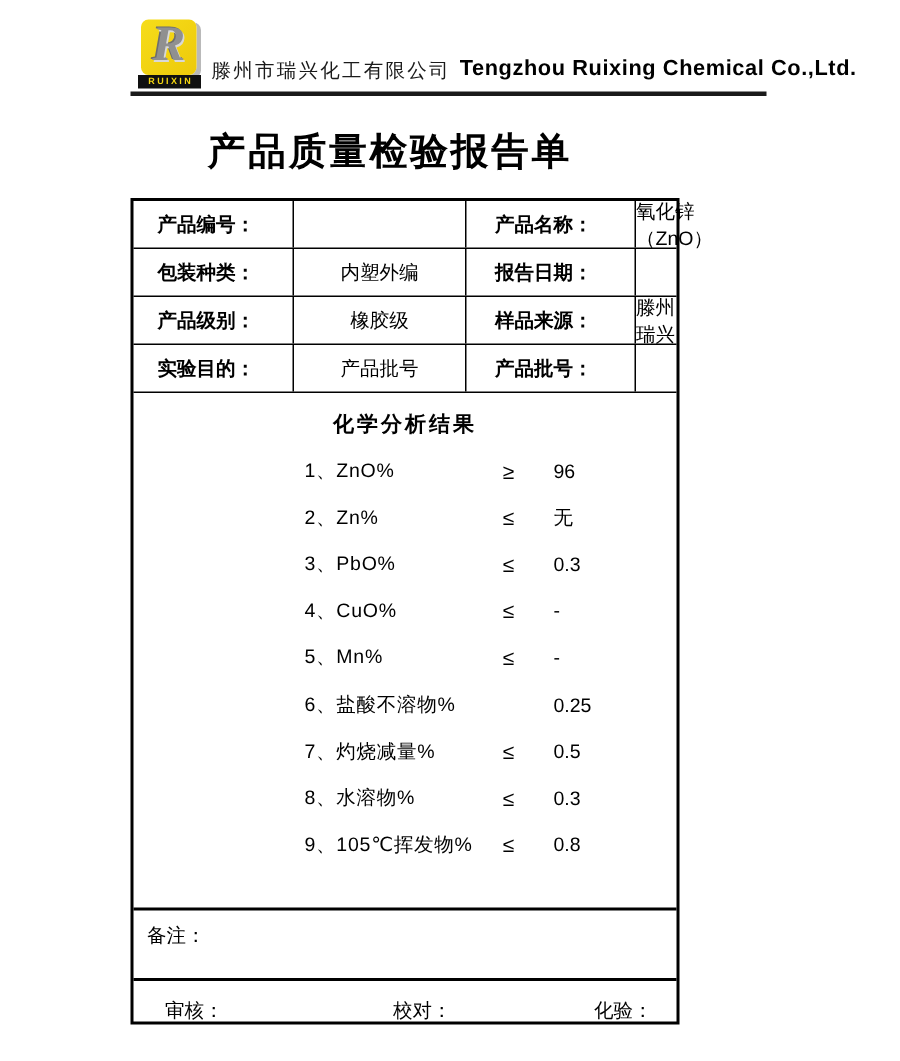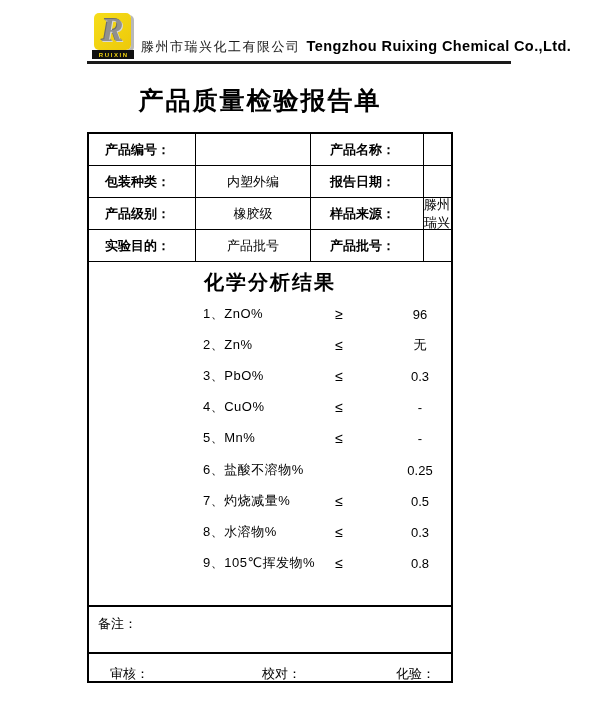--- a/index.html
+++ b/index.html
@@ -79,27 +79,27 @@
   .cell-label2 { flex: 0 0 113px; border-right: 1px solid #000; padding-left: 19px; font-weight: bold; }
   .cell-value2 { flex: 1 1 auto; justify-content: center; }
 
   
   .analysis-section {
     flex: 1 1 auto; border-bottom: 2px solid #000;
     padding-top: 8px; overflow: hidden;
   }
   .analysis-title {
     height: 24px; line-height: 24px; text-align: center;
-    font-size: 20px; font-weight: bold; letter-spacing: 2px;
+    font-size: 14px; font-weight: bold; letter-spacing: 2px;
   }
   .analysis-items { margin-top: 4px; }
   .analysis-item { position: relative; height: 31.2px; }
   .item-name  { position: absolute; left: 114px; top: 50%; transform: translateY(-50%); letter-spacing: 0.5px; }
   .item-comp  { position: absolute; left: 234px; width: 32px; text-align: center; top: 50%; transform: translateY(-50%); font-size: 14px; }
-  .item-value { position: absolute; left: 296px; width: 70px; text-align: center; top: 50%; transform: translateY(-50%); }
+  .item-value { position: absolute; left: 280px; width: 70px; text-align: left; top: 50%; transform: translateY(-50%); }
 
   
   .remarks-row {
     flex: 0 0 47px; border-bottom: 2px solid #000;
     padding: 8px 0 0 9px;
   }
   .sign-row { flex: 1 1 auto; position: relative; }
   .sign { position: absolute; top: 11px; margin-left: 12px; }
   .sign-review    { left: 9px; }
   .sign-proofread { left: 161px; }
@@ -127,20 +127,21 @@
   </div>
 
   <div class="doc-title">产品质量检验报告单</div>
 
   <div class="report-table">
 
     <div class="info-row">
       <div class="cell cell-label1">产品编号：</div>
       <div class="cell cell-value1"></div>
       <div class="cell cell-label2">产品名称：</div>
+      <div class="cell cell-value2">氧化锌（ZnO）</div>
     </div>
     <div class="info-row">
       <div class="cell cell-label1">包装种类：</div>
       <div class="cell cell-value1">内塑外编</div>
       <div class="cell cell-label2">报告日期：</div>
       <div class="cell cell-value2"></div>
     </div>
     <div class="info-row">
       <div class="cell cell-label1">产品级别：</div>
       <div class="cell cell-value1">橡胶级</div>

